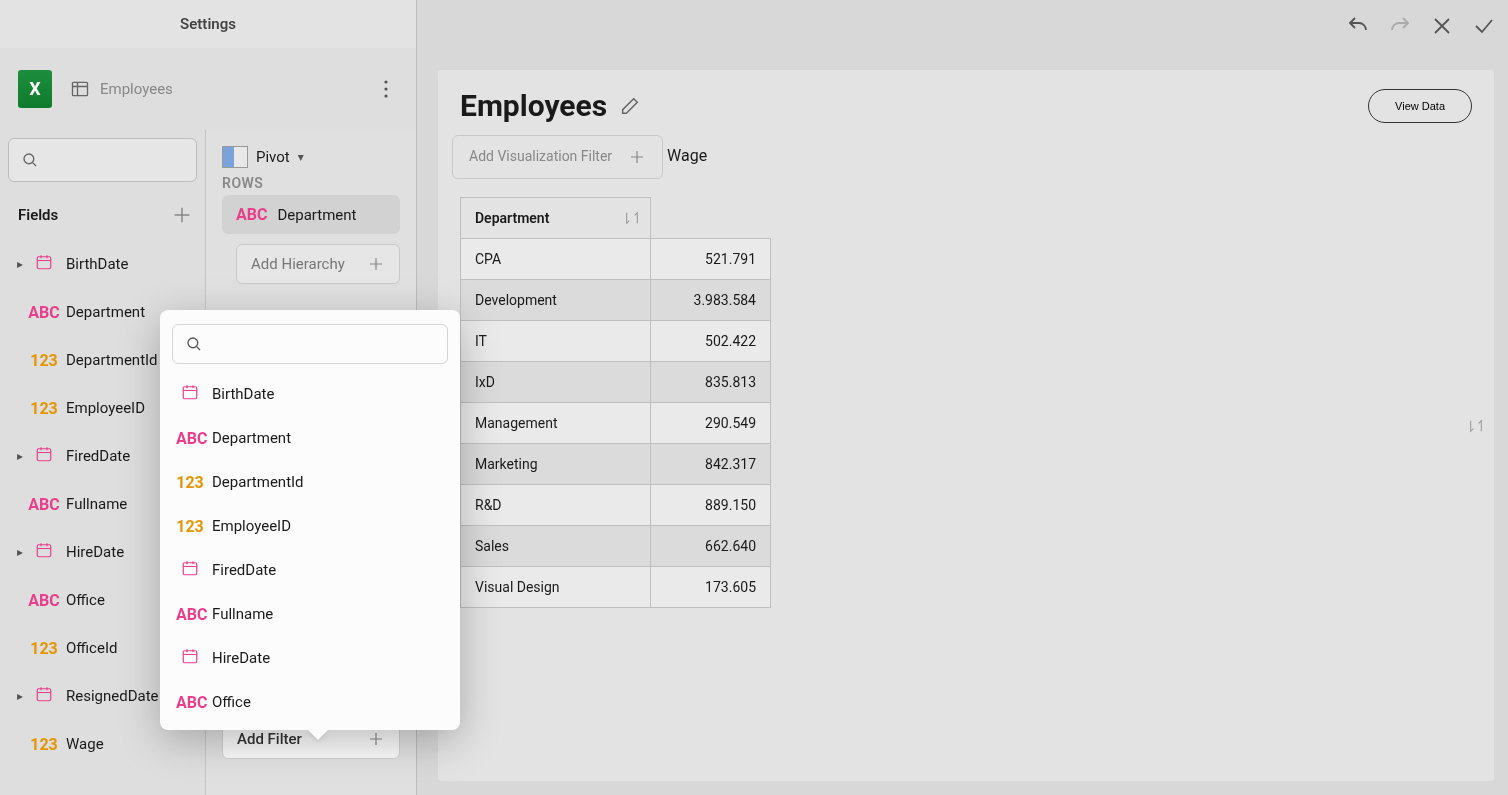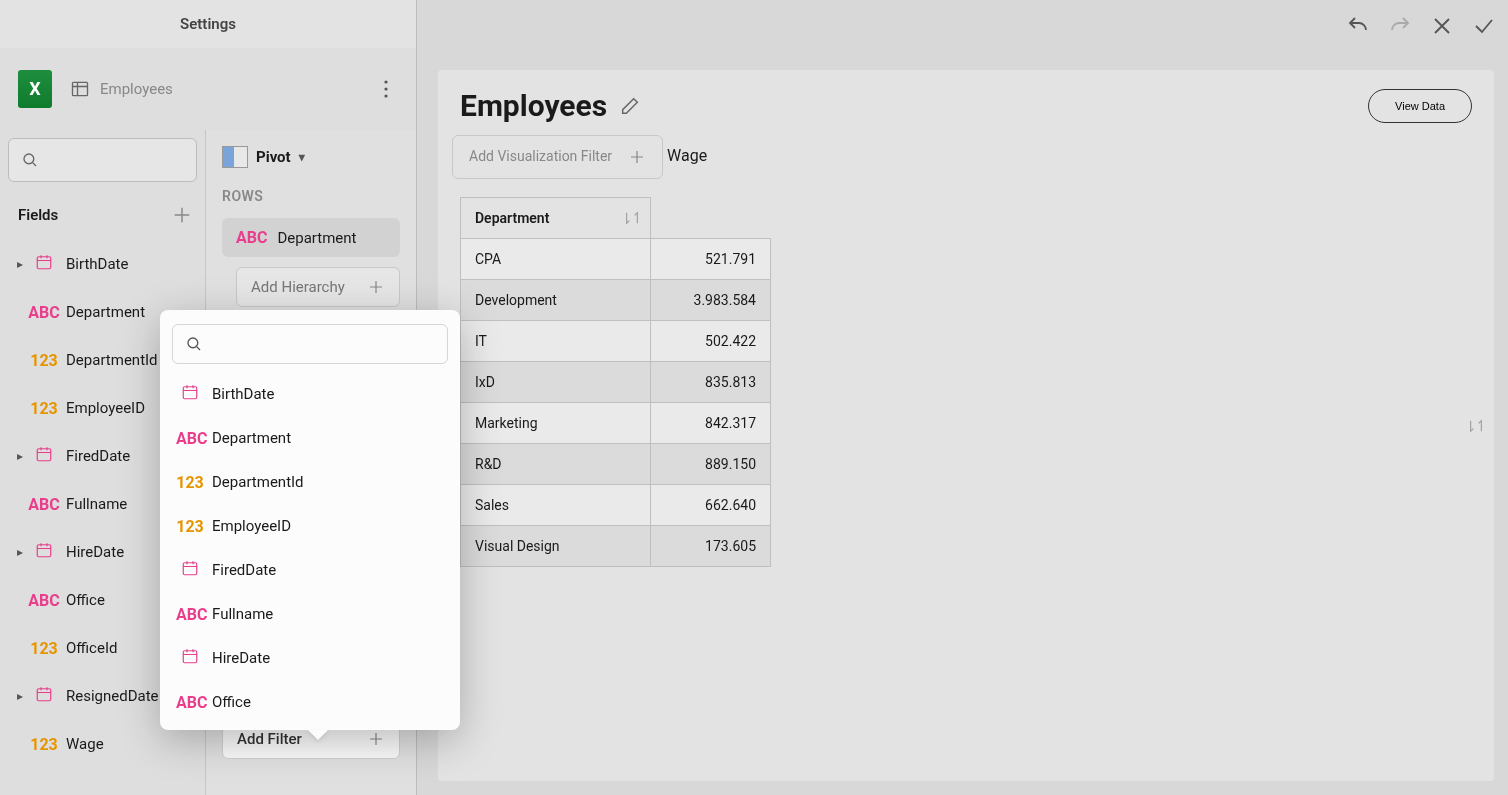--- a/index.html
+++ b/index.html
@@ -130,34 +130,34 @@
     position: absolute;
     left: 206px; top: 130px;
     width: 211px; height: 665px;
     background: #e0e0e0;
     border-right: 1px solid #bcbcbc;
     padding: 16px;
   }
   .viz-selector {
     display:flex; align-items:center;
     gap: 8px;
-    font-weight:700; font-size:15px;
-    margin-bottom: 20px;
+    font-weight:400; font-size:15px;
+    margin-bottom: 7px;
     cursor:pointer;
   }
   .viz-selector .pivot-icon {
     width: 26px; height: 22px;
     background: linear-gradient(90deg,#7aa4d9 45%,#e8e8e8 45%);
     border:1px solid #999;
   }
   .viz-selector .chev { font-size:12px; color:#555; }
 
   .section-label {
     font-size: 14px; font-weight:600; color:#888;
-    margin-bottom: 14px;
+    margin-bottom: 4px;
     letter-spacing: 0.5px;
   }
 
   .chip {
     background: #d2d2d2;
     border-radius: 6px;
     padding: 10px 14px;
     display:flex; align-items:center;
     font-size:15px;
     margin-bottom: 10px;
@@ -555,20 +555,24 @@
      </tr>
         <tr>
        <td class="col-dept">IT</td>
        <td class="col-wage wage">502.422</td>
      </tr>
         <tr>
        <td class="col-dept">IxD</td>
        <td class="col-wage wage">835.813</td>
      </tr>
         <tr>
+       <td class="col-dept">Management</td>
+       <td class="col-wage wage">290.549</td>
+     </tr>
+        <tr>
        <td class="col-dept">Marketing</td>
        <td class="col-wage wage">842.317</td>
      </tr>
         <tr>
        <td class="col-dept">R&amp;D</td>
        <td class="col-wage wage">889.150</td>
      </tr>
         <tr>
        <td class="col-dept">Sales</td>
        <td class="col-wage wage">662.640</td>

